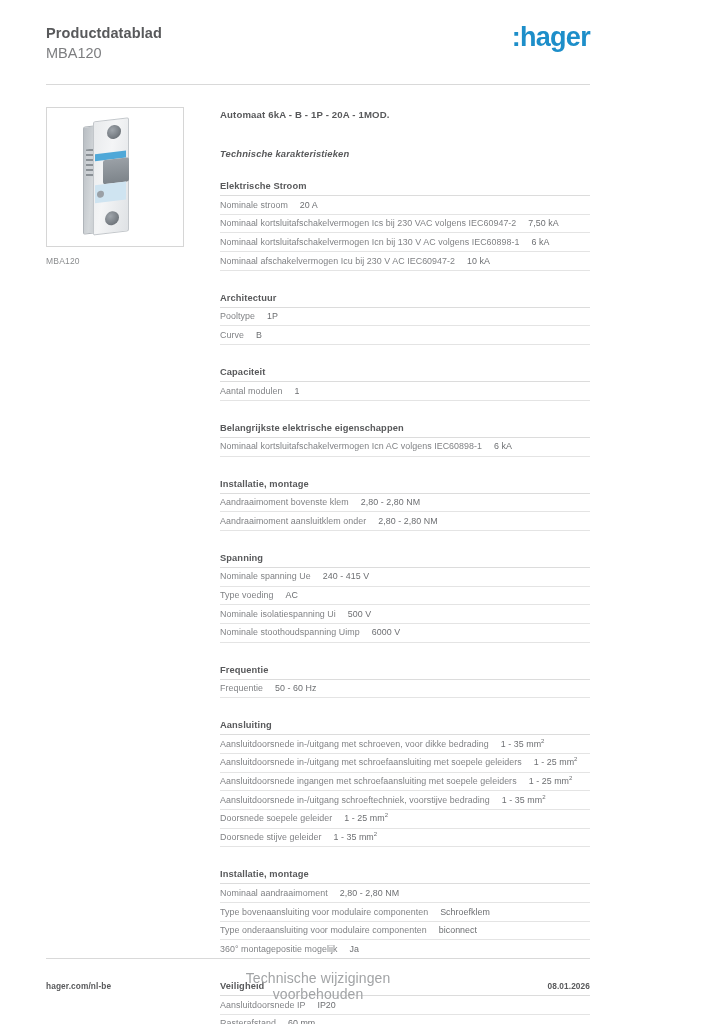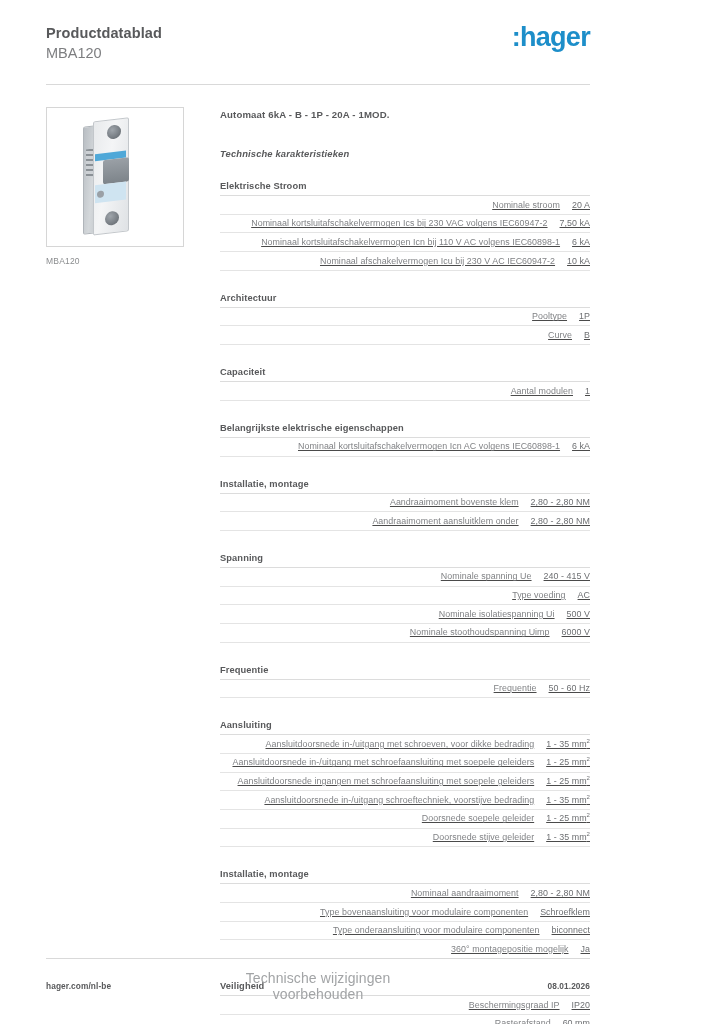--- a/index.html
+++ b/index.html
@@ -182,24 +182,23 @@
     font-size: 9.3px;
     font-weight: bold;
     color: #58595b;
     letter-spacing: 0.1px;
     padding-bottom: 4px;
     border-bottom: 1px solid #dcdcdc;
   }
   .row {
     display: flex;
     align-items: baseline;
-    justify-content: flex-end;
+    justify-content: flex-start;
     border-bottom: 1px solid #e4e4e4;
     padding: 3.6px 0 3.4px 0;
-    text-decoration: underline;
   }
   .row-label {
     font-size: 8.9px;
     color: #808285;
     letter-spacing: 0.05px;
     line-height: 1.2;
     padding-right: 12px;
   }
   .row-value {
     font-size: 8.9px;
@@ -297,21 +296,21 @@
             <div class="group-title">Elektrische Stroom</div>
             <div class="row">
               <div class="row-label">Nominale stroom</div>
               <div class="row-value">20 A</div>
             </div>
             <div class="row">
               <div class="row-label">Nominaal kortsluitafschakelvermogen Ics bij 230 VAC volgens IEC60947-2</div>
               <div class="row-value">7,50 kA</div>
             </div>
             <div class="row">
-              <div class="row-label">Nominaal kortsluitafschakelvermogen Icn bij 110 V AC volgens IEC60898-1</div>
+              <div class="row-label">Nominaal kortsluitafschakelvermogen Icn bij 130 V AC volgens IEC60898-1</div>
               <div class="row-value">6 kA</div>
             </div>
             <div class="row">
               <div class="row-label">Nominaal afschakelvermogen Icu bij 230 V AC IEC60947-2</div>
               <div class="row-value">10 kA</div>
             </div>
           </div>
           <div class="group">
             <div class="group-title">Architectuur</div>
             <div class="row">
@@ -416,21 +415,21 @@
               <div class="row-value">biconnect</div>
             </div>
             <div class="row">
               <div class="row-label">360° montagepositie mogelijk</div>
               <div class="row-value">Ja</div>
             </div>
           </div>
           <div class="group">
             <div class="group-title">Veiligheid</div>
             <div class="row">
-              <div class="row-label">Beschermingsgraad IP</div>
+              <div class="row-label">Aansluitdoorsnede IP</div>
               <div class="row-value">IP20</div>
             </div>
             <div class="row">
               <div class="row-label">Rasterafstand</div>
               <div class="row-value">60 mm</div>
             </div>
           </div>
         </div>
     </div>
 

